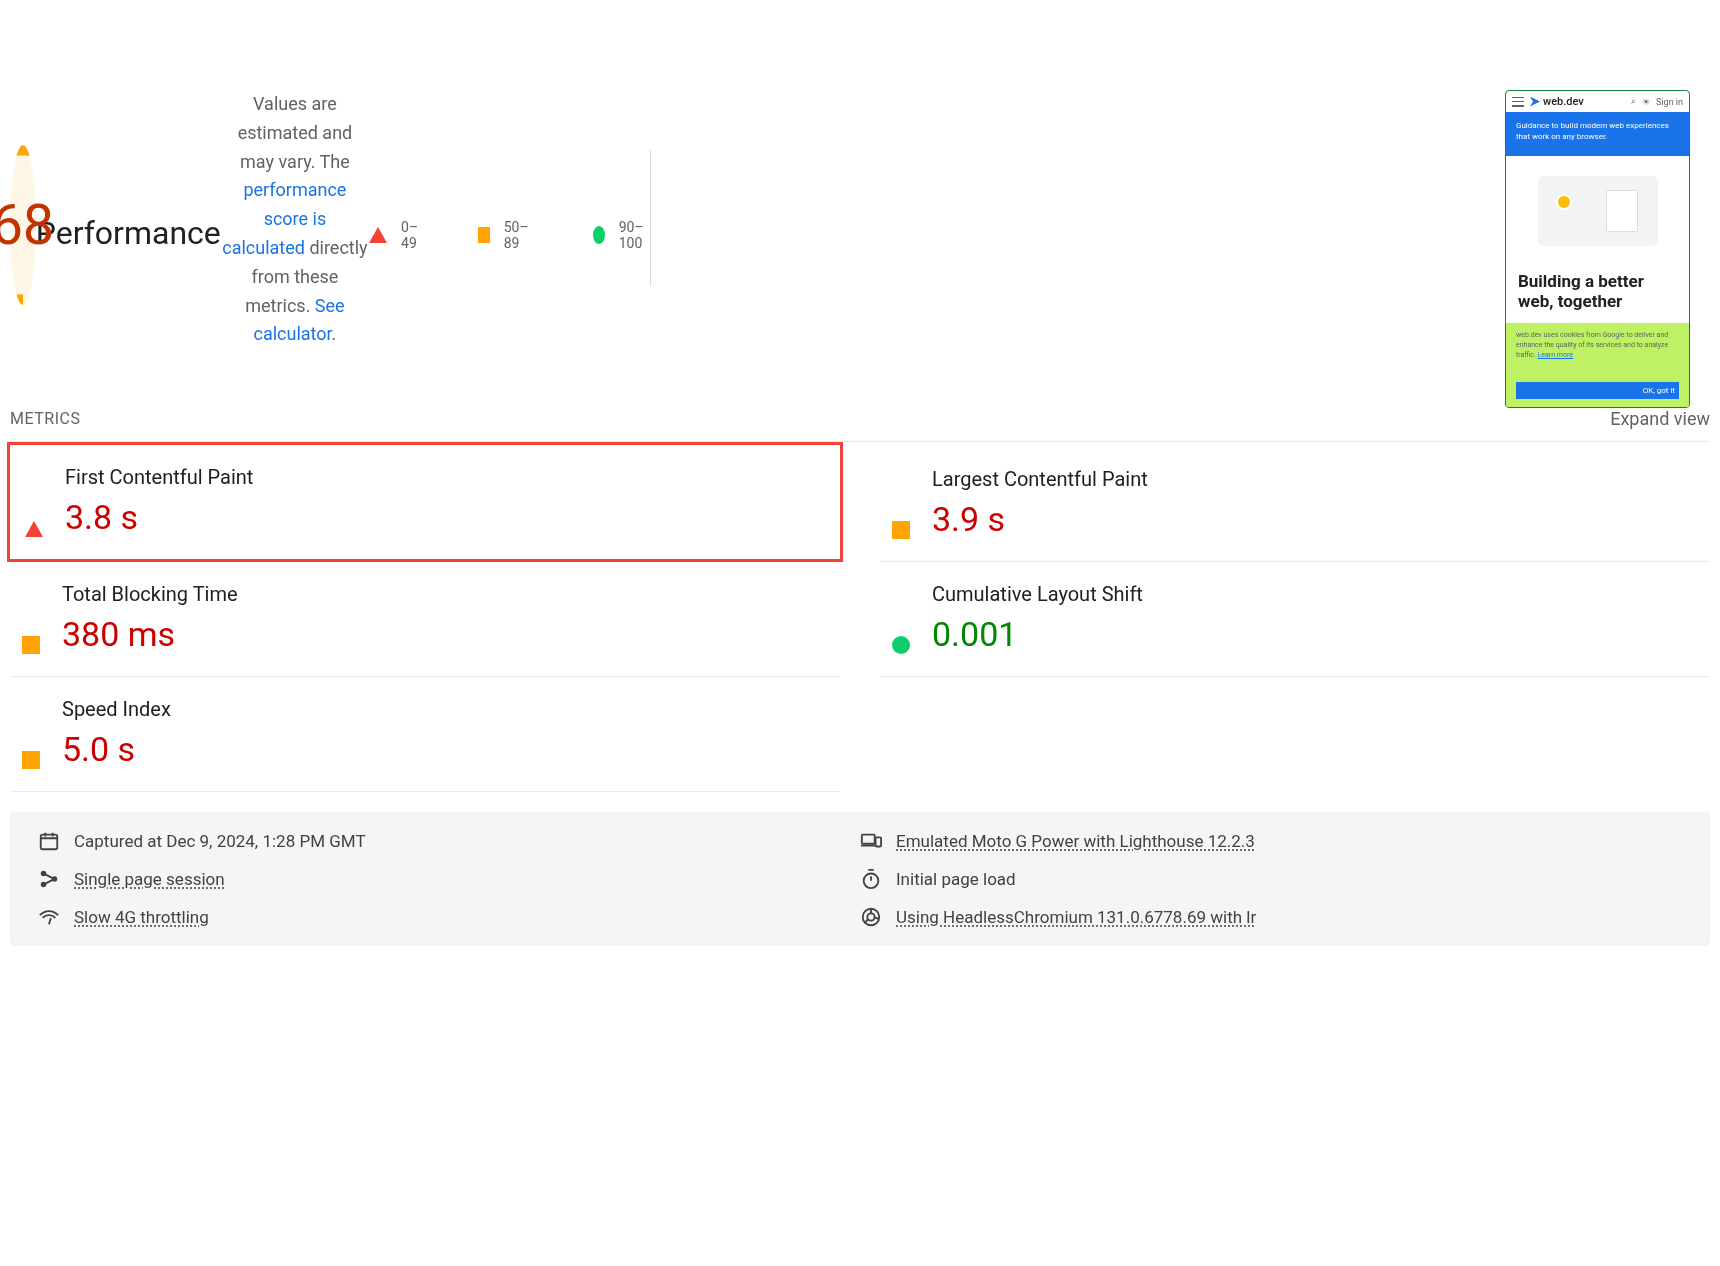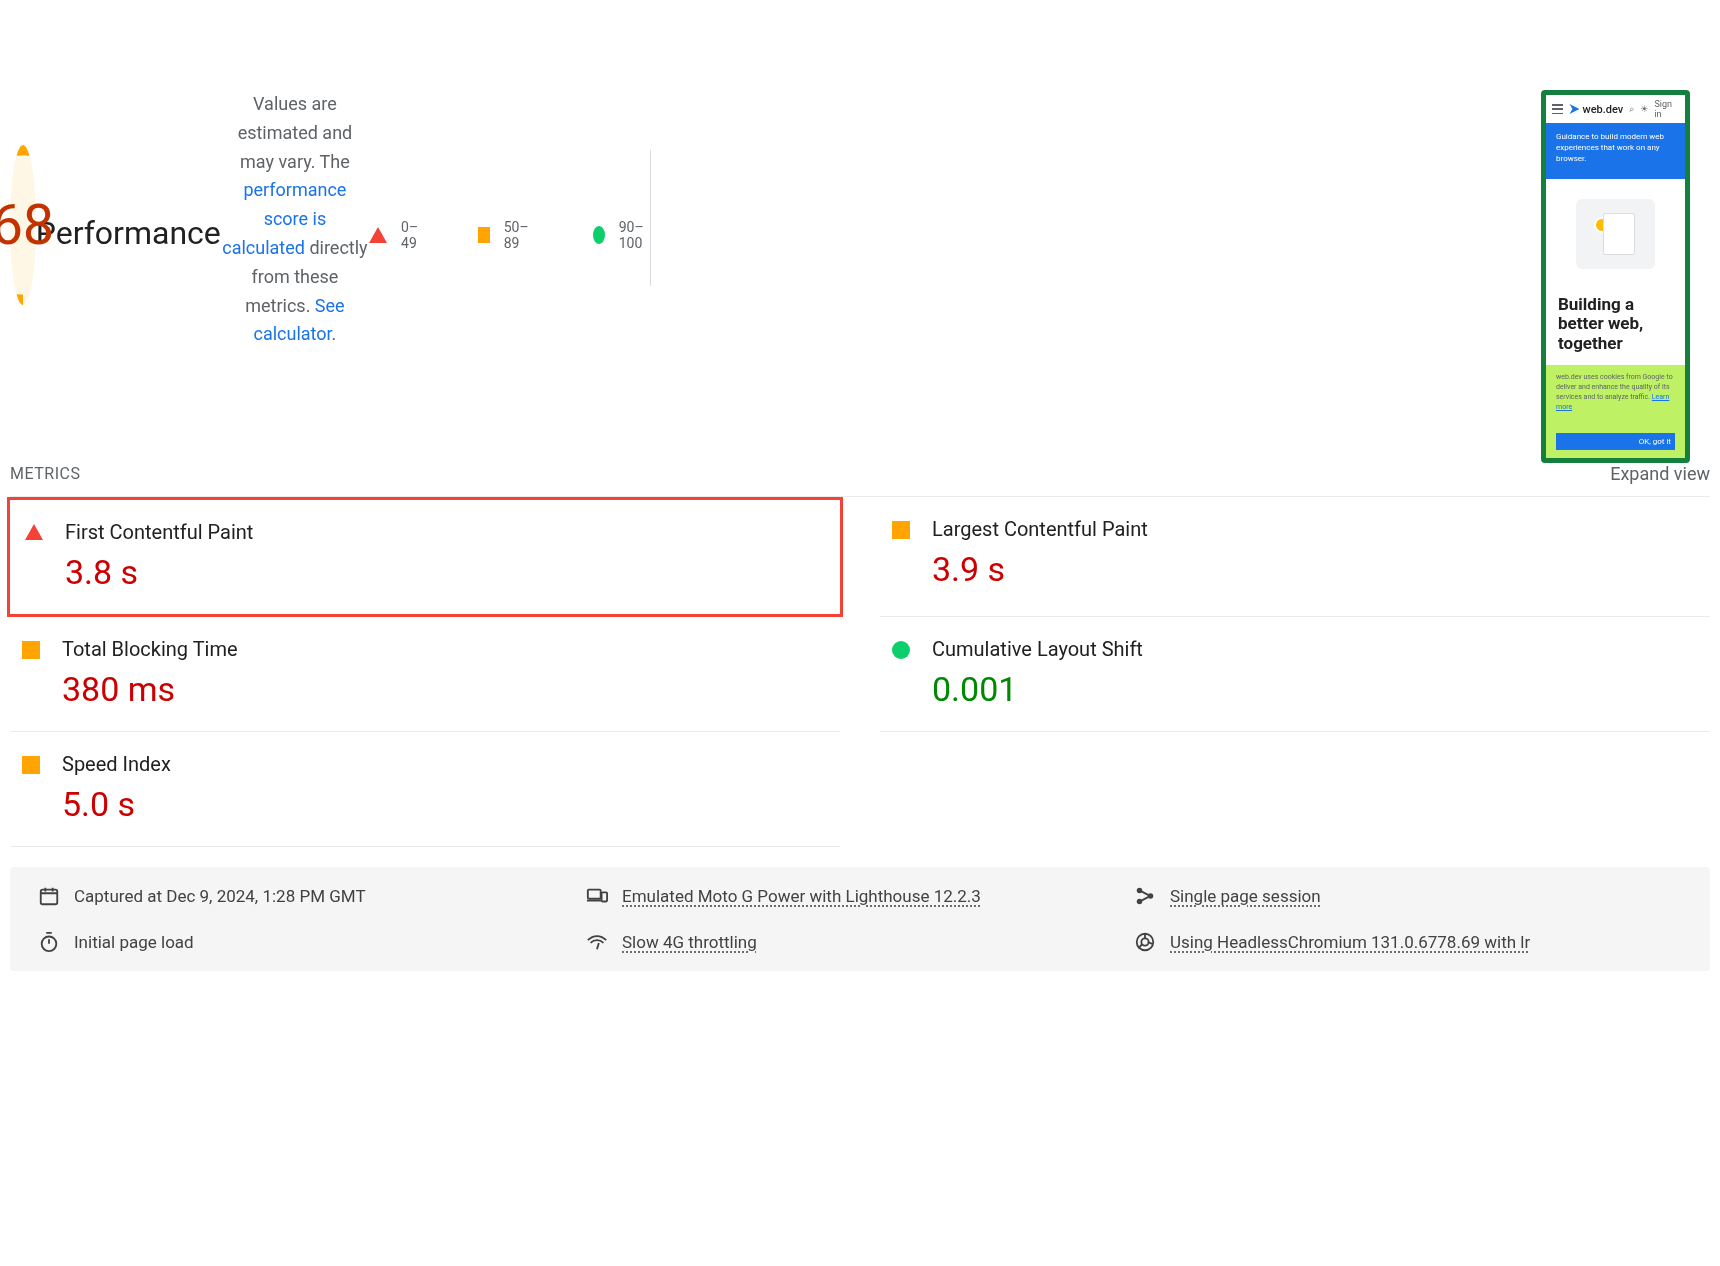--- a/index.html
+++ b/index.html
@@ -15,53 +15,53 @@
 .gauge-arc{position:absolute;inset:0;border-radius:50%;background:conic-gradient(from 180deg,#FFA400 0 244.8deg,transparent 244.8deg 360deg);-webkit-mask:radial-gradient(circle,transparent 69px,#000 70px);mask:radial-gradient(circle,transparent 69px,#000 70px)}
 .gauge-score{position:absolute;inset:0;display:flex;align-items:center;justify-content:center;font-size:56px;font-weight:400;color:#C33300}
 .perf-title{font-size:32px;font-weight:400;margin-bottom:4px}
 .desc{font-size:18px;color:#5f6368;text-align:center;line-height:1.6;margin-bottom:30px;max-width:560px}
 .desc a{color:#1a73e8;text-decoration:none}
 .legend{display:flex;gap:60px;align-items:center}
 .legend-item{display:flex;align-items:center;gap:14px;font-size:14px;color:#5f6368}
 .tri-r{width:0;height:0;border-left:9px solid transparent;border-right:9px solid transparent;border-bottom:16px solid #F44336}
 .sq-o{width:16px;height:16px;background:#FFA400}
 .ci-g{width:18px;height:18px;border-radius:50%;background:#0CCE6B}
-.thumb-card{width:149px;border:5px solid #15803d;border-radius:4px;overflow:hidden;font-size:9px;background:#fff}
+.thumb-card{width:185px;border:1px solid #15803d;border-radius:4px;overflow:hidden;font-size:9px;background:#fff}
 .thumb-hdr{display:flex;align-items:center;gap:6px;padding:4px 6px}
 .thumb-burger{width:12px;height:10px;display:flex;flex-direction:column;justify-content:space-between}
 .thumb-burger span{height:1.5px;background:#5f6368}
 .thumb-logo{display:flex;align-items:center;gap:3px;font-weight:500;font-size:11px}
 .thumb-logo-icon{width:10px;height:10px;background:#1a73e8;clip-path:polygon(0 0,100% 50%,0 100%,30% 50%)}
 .thumb-hdr-r{margin-left:auto;display:flex;gap:6px;align-items:center;color:#5f6368}
 .thumb-banner{background:#1a73e8;color:#fff;padding:8px 10px 14px 10px;font-size:8px;line-height:1.4}
 .thumb-hero{padding:20px 30px;display:flex;justify-content:center}
 .thumb-illus{width:120px;height:70px;background:#f1f3f4;border-radius:6px;position:relative}
 .thumb-illus::before{content:"";position:absolute;left:18px;top:18px;width:12px;height:12px;border-radius:50%;background:#FBBC04;border:2px solid #fff}
 .thumb-illus::after{content:"";position:absolute;right:20px;top:14px;width:30px;height:40px;background:#fff;border:1px solid #dadce0;border-radius:2px}
 .thumb-headline{font-size:17px;font-weight:700;line-height:1.15;padding:6px 12px 12px}
 .thumb-cookie{background:#bef264;padding:8px 10px}
 .thumb-cookie-txt{font-size:7px;color:#5f6368;line-height:1.4}
 .thumb-cookie-txt a{color:#1a73e8;text-decoration:underline}
 .thumb-btn{margin-top:21px;background:#1a73e8;color:#fff;border-radius:0;text-align:right;padding:4px;font-size:8px}
 .metrics-hdr{display:flex;justify-content:space-between;align-items:center;margin:0 0 12px 0}
 .metrics-hdr h2{font-size:16px;font-weight:400;color:#5f6368;letter-spacing:0.5px}
 .expand{font-size:18px;color:#5f6368}
 .grid{display:grid;grid-template-columns:1fr 1fr;column-gap:40px;border-top:1px solid #ebebeb}
-.metric{padding:20px 0 22px 12px;border-bottom:1px solid #ebebeb;display:flex;gap:22px;align-items:flex-start}
+.metric{padding:20px 0 22px 12px;border-bottom:1px solid #ebebeb;display:flex;gap:22px;align-items:flex-end}
 .metric-ind{width:18px;height:18px;margin-top:4px;flex-shrink:0}
 .metric-ind.tri{width:0;height:0;border-left:9px solid transparent;border-right:9px solid transparent;border-bottom:16px solid #F44336}
 .metric-ind.sq{background:#FFA400}
 .metric-ind.ci{border-radius:50%;background:#0CCE6B}
 .metric-body h3{font-size:20px;font-weight:400;margin-bottom:8px}
 .metric-val{font-size:34px;font-weight:400}
 .metric-val.red{color:#C00}
 .metric-val.green{color:#080}
 .highlight{border:3px solid #F44336;margin:0 -3px;padding-left:15px}
 .grid>.empty{border-bottom:none}
-.footer{margin-top:20px;background:#f5f5f5;border-radius:4px;padding:18px 28px;display:grid;grid-template-columns:1fr 1fr 1fr;row-gap:24px;font-size:17px;color:#424242}
+.footer{margin-top:20px;background:#f5f5f5;border-radius:4px;padding:18px 28px;display:grid;grid-template-columns:1fr 1fr;row-gap:16px;font-size:17px;color:#424242}
 .footer-item{display:flex;align-items:center;gap:14px}
 .footer-item .u{text-decoration:underline dotted;text-underline-offset:3px}
 .ficon{width:22px;height:22px;flex-shrink:0;color:#424242}
 .ficon svg{width:100%;height:100%;display:block}
 </style>
 </head>
 <body>
 
 <div class="wrap">
 

